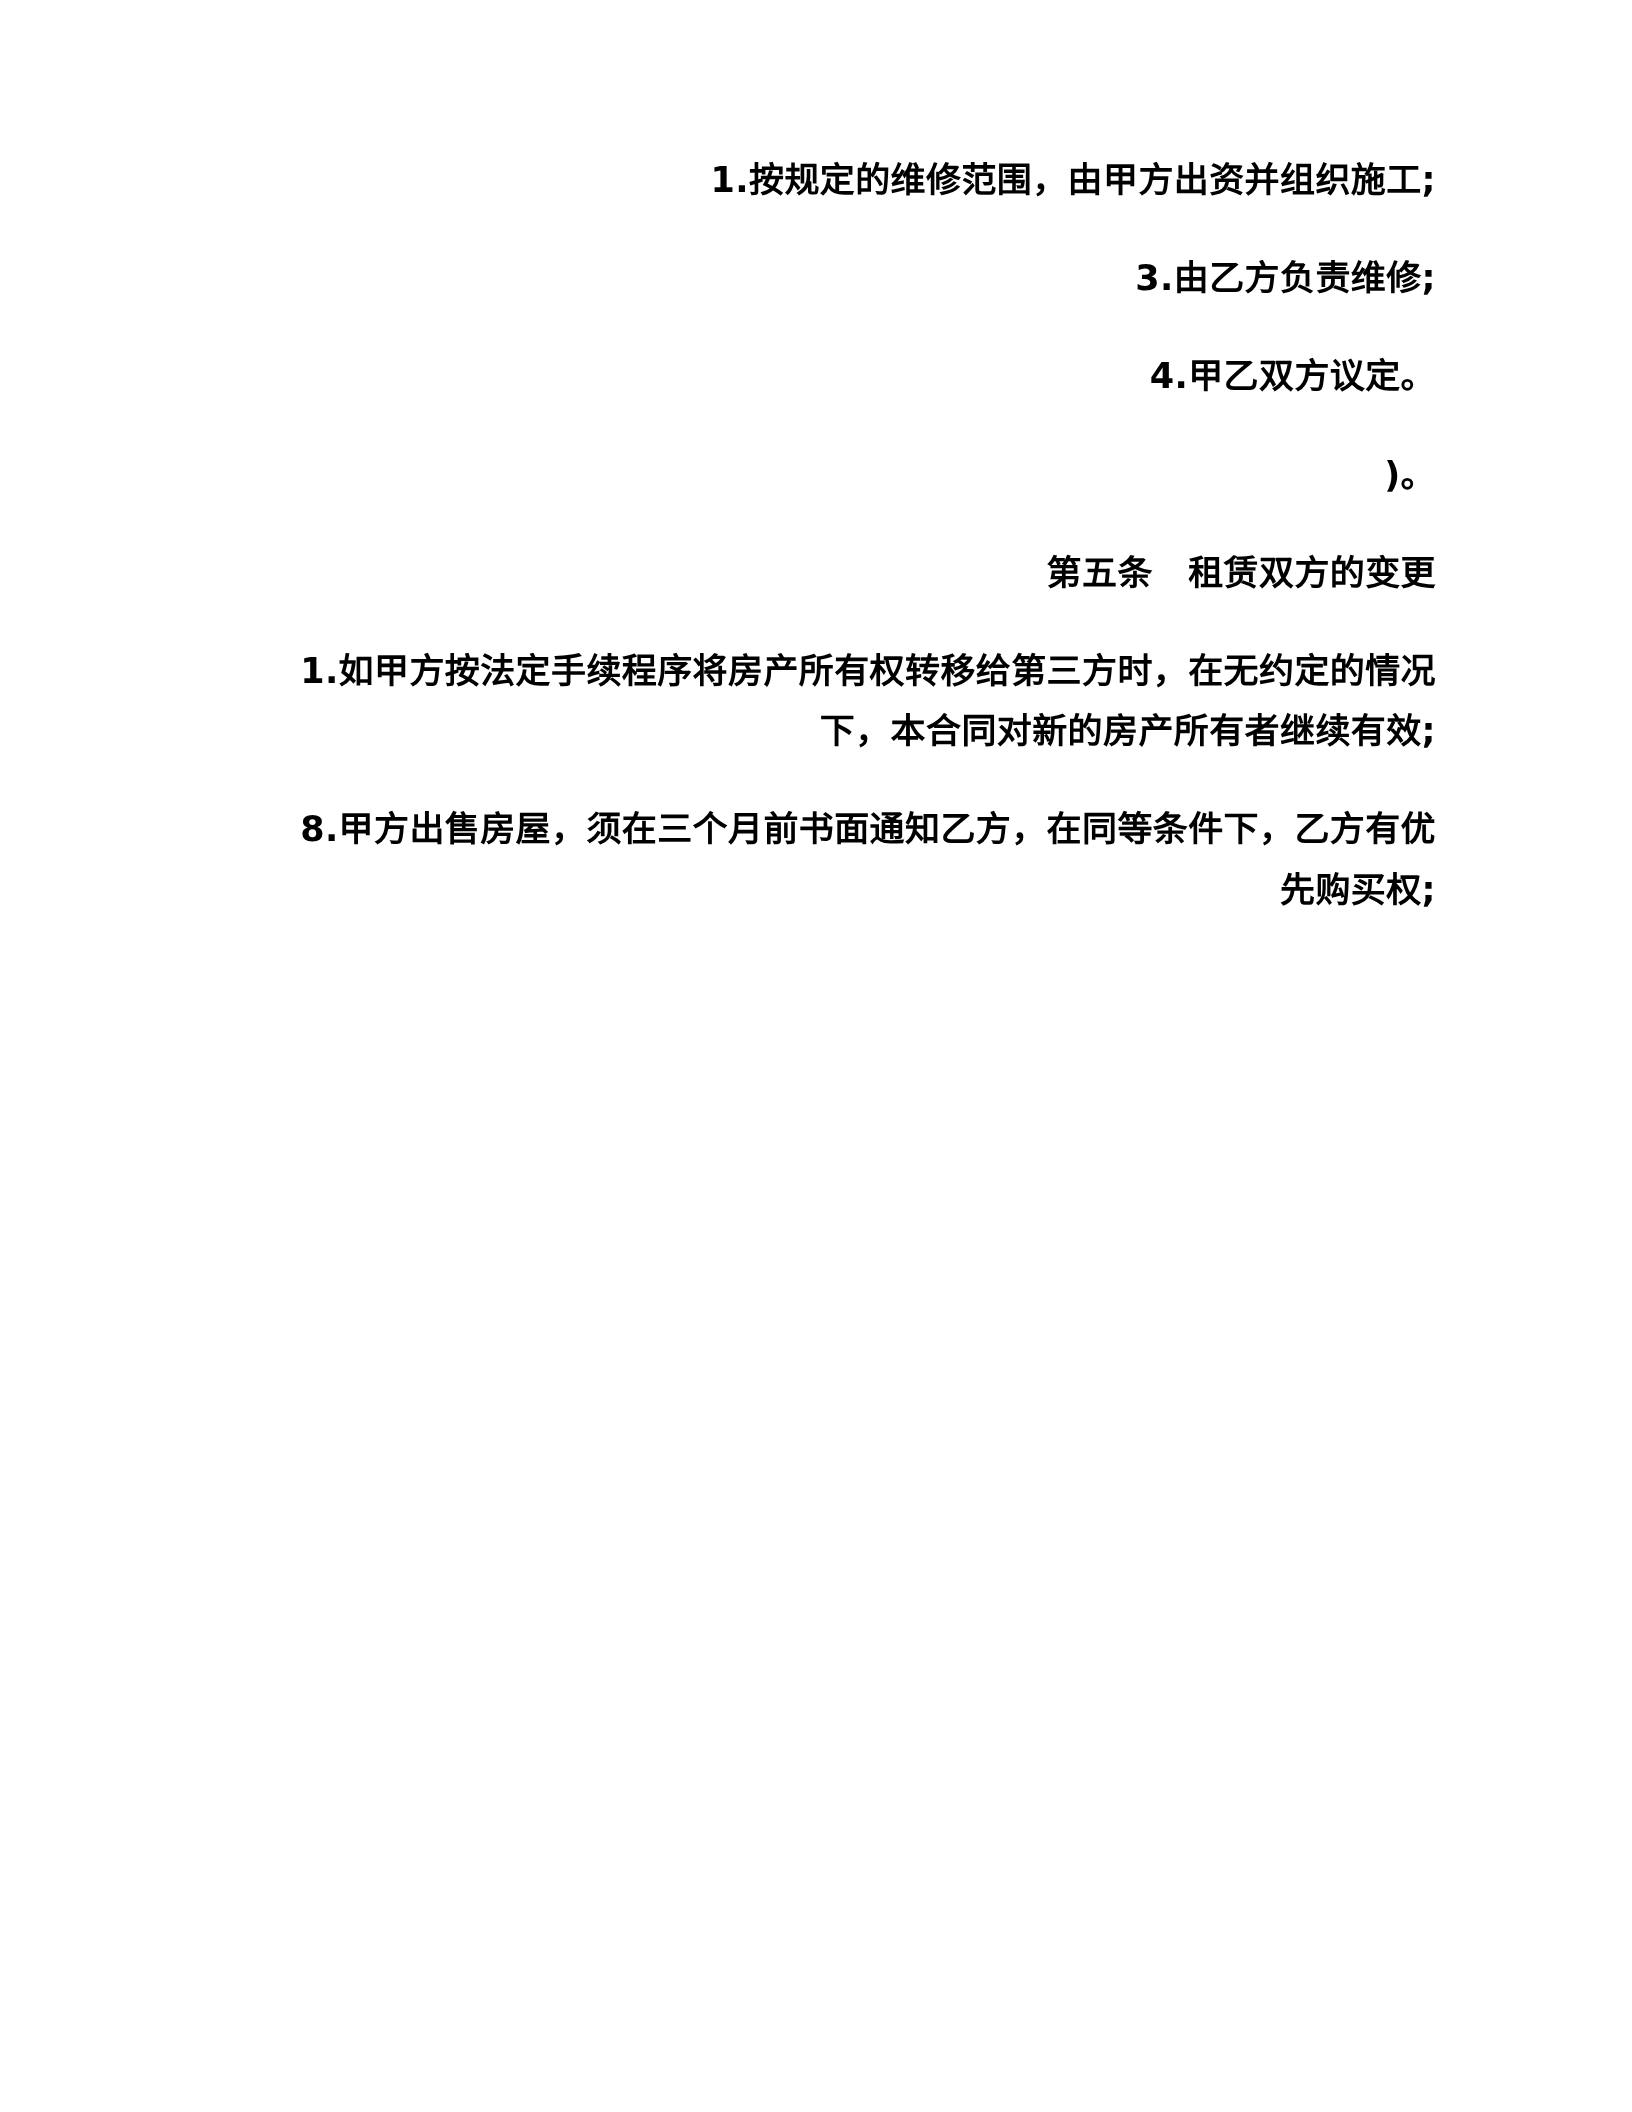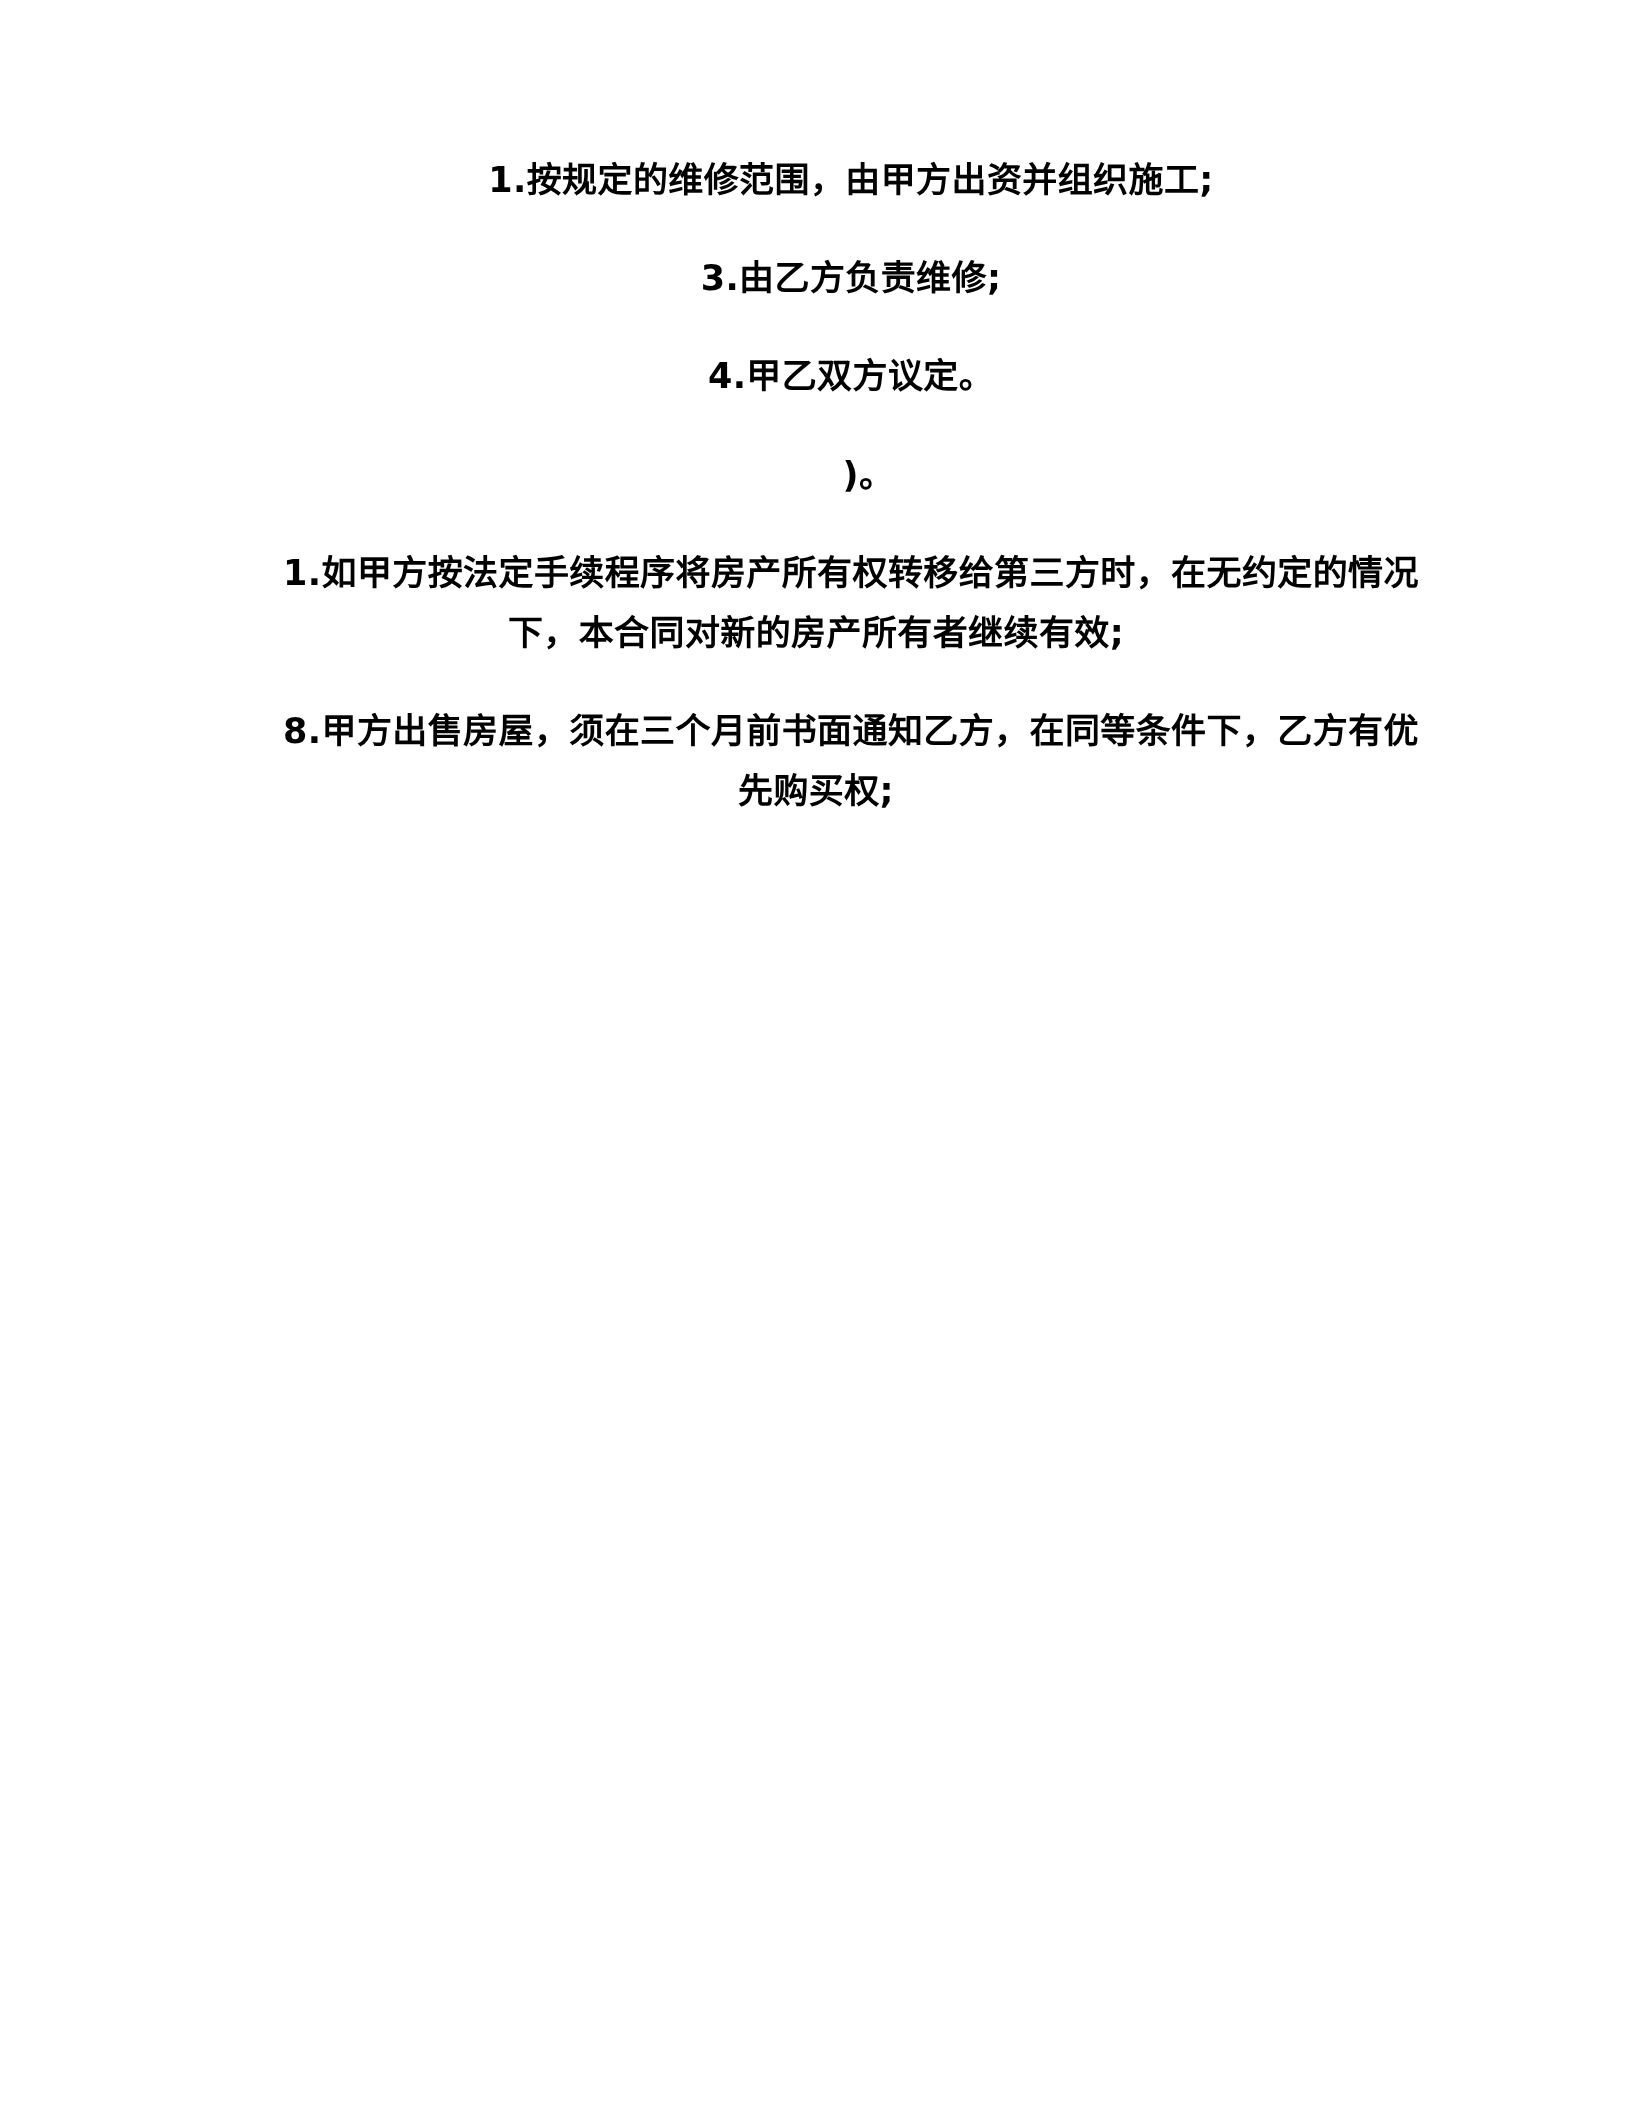--- a/index.html
+++ b/index.html
@@ -21,21 +21,21 @@
     width: 1632px;
     height: 2112px;
     padding: 150px 196px 0 196px;
     background: #ffffff;
   }
   .doc-body {
     font-size: 35px;
     line-height: 1.72;
     font-weight: 700;
     letter-spacing: 0.4px;
-    text-align: center;
+    text-align: right;
   }
   p.para {
     margin: 0 0 38px 0;
     text-indent: 70px;
     white-space: pre-wrap;
     word-break: break-all;
   }
   p.para.heading {
     text-indent: 70px;
   }
@@ -56,19 +56,20 @@
 
 
     <p class="para">3.由乙方负责维修;</p>
 
     <p class="para">4.甲乙双方议定。</p>
 
 
 
     <p class="para indent-extra">)。</p>
 
+    <p class="para heading">第五条　租赁双方的变更</p>
 
     <p class="para">1.如甲方按法定手续程序将房产所有权转移给第三方时，在无约定的情况下，本合同对新的房产所有者继续有效;</p>
 
     <p class="para">8.甲方出售房屋，须在三个月前书面通知乙方，在同等条件下，乙方有优先购买权;</p>
 
   </div>
 </div>
 
 </body></html>

